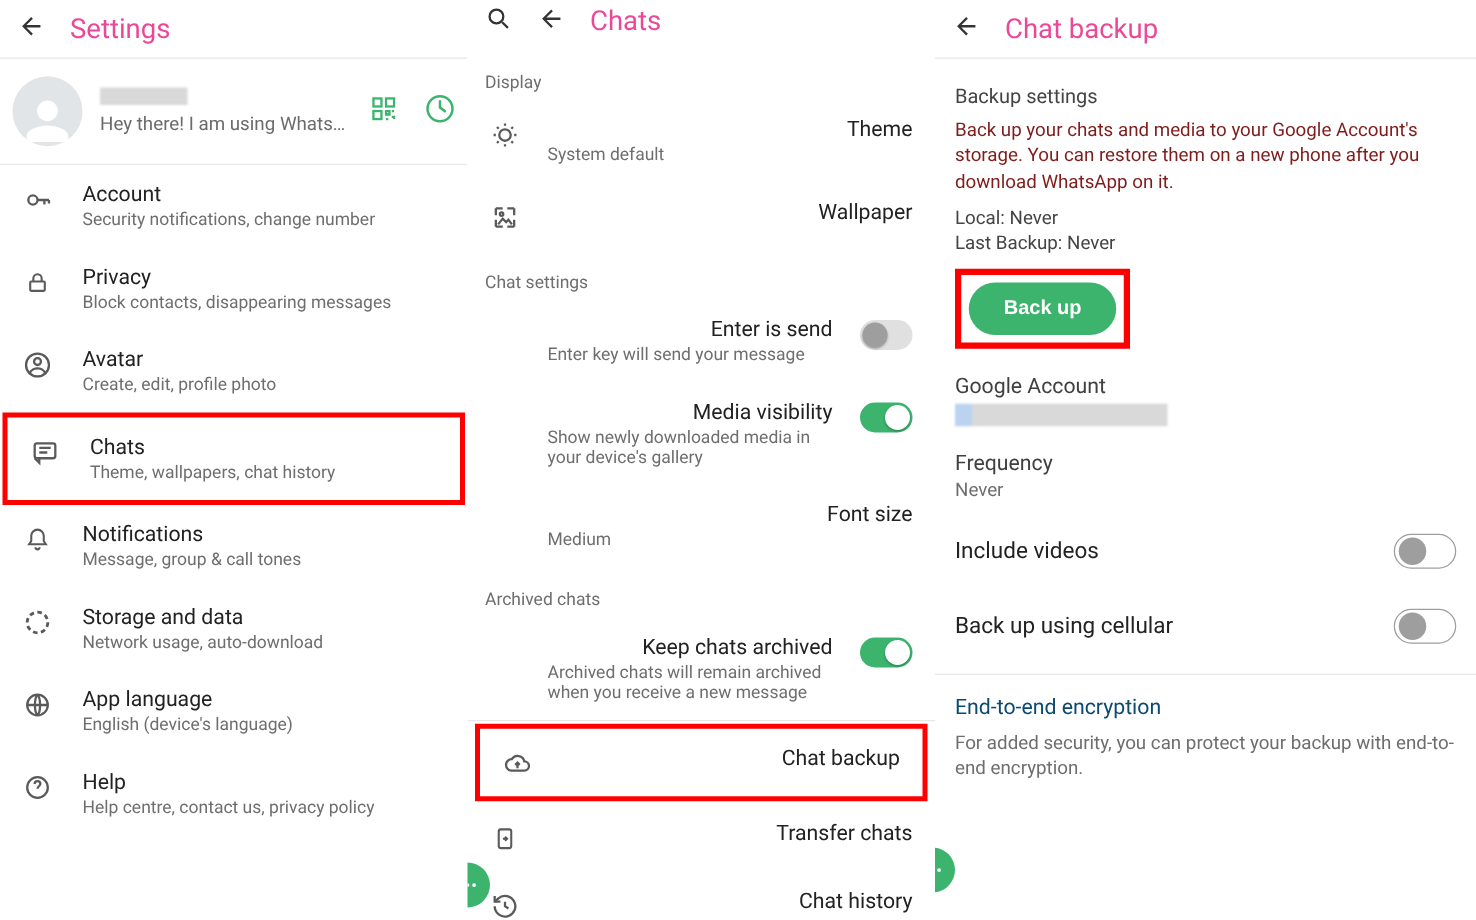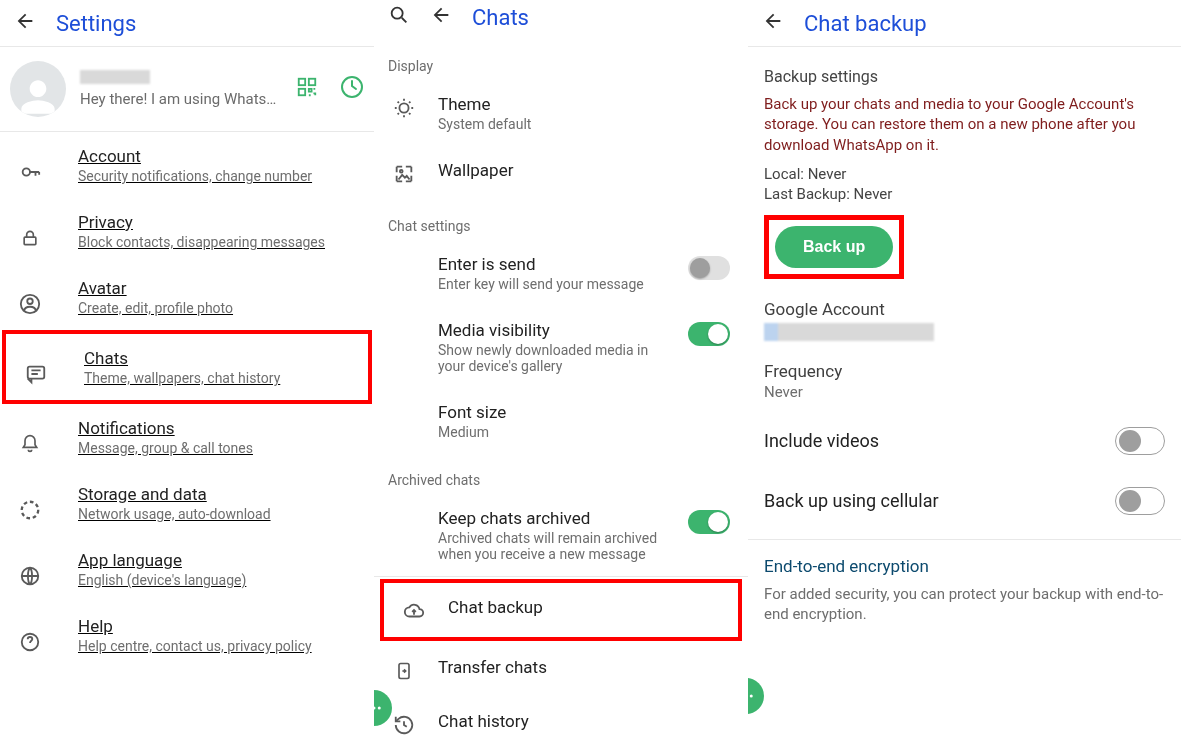--- a/index.html
+++ b/index.html
@@ -23,21 +23,21 @@
   .pane3 { width: 433px; }
   
   .hdr {
     display: flex;
     align-items: center;
     padding: 10px 14px;
     gap: 20px;
   }
   .hdr .title {
     font-size: 22px;
-    color: #1d4ed8;
+    color: #ec4899;
   }
   .hr { border: none; border-top: 1px solid #e8e8e8; }
   
   .profile {
     display:flex;
     align-items:center;
     padding: 14px 10px;
     gap: 14px;
   }
   .avatar {
@@ -49,24 +49,23 @@
   .profile-name{
     width:70px;height:14px;background:#d9d9d9;
     filter:blur(1px);margin-bottom:6px;
   }
   .profile-status{color:#6b6b6b;font-size:15px;white-space:nowrap;overflow:hidden;text-overflow:ellipsis;max-width:200px;}
   .qr{color:#3cb46e;}
   .addcheck{color:#3cb46e;}
   
   .item {
     display:flex;
-    align-items:flex-end;
+    align-items:flex-start;
     padding: 14px 18px 14px 18px;
-    gap: 36px;
-    text-decoration: underline;
+    gap: 24px;
   }
   .item .ico{
     width:24px;height:24px;flex:0 0 24px;color:#5a5a5a;
     display:flex;align-items:center;justify-content:center;
     margin-top:2px;
   }
   .item .txt{flex:1;}
   .item .label{font-size:17px;color:#222;}
   .item .sub{font-size:14px;color:#6e6e6e;margin-top:2px;}
   .hl{ border:4px solid #f00; }
@@ -76,21 +75,21 @@
     color:#6e6e6e;font-size:14px;
     padding: 18px 14px 6px;
   }
   .row {
     display:flex;align-items:flex-start;
     padding:14px 18px; gap:22px;
   }
   .row .ico{width:24px;height:24px;flex:0 0 24px;color:#5a5a5a;display:flex;align-items:center;justify-content:center;margin-top:2px;}
   .row .ico.blank{visibility:hidden;}
   .row .txt{flex:1;}
-  .row .label{font-size:17px;color:#222;}
+  .row .label{font-size:17px;color:#222;text-align:right;}
   .row .sub{font-size:14px;color:#6e6e6e;margin-top:2px;max-width:230px;}
   .toggle{
     width:42px;height:24px;border-radius:12px;background:#bdbdbd;position:relative;flex:0 0 42px;margin-top:2px;
   }
   .toggle .knob{
     position:absolute;width:20px;height:20px;border-radius:50%;background:#fff;top:2px;left:2px;
     box-shadow:0 1px 2px rgba(0,0,0,0.3);
   }
   .toggle.off{background:#e0e0e0;}
   .toggle.off .knob{background:#9e9e9e;left:2px;}

